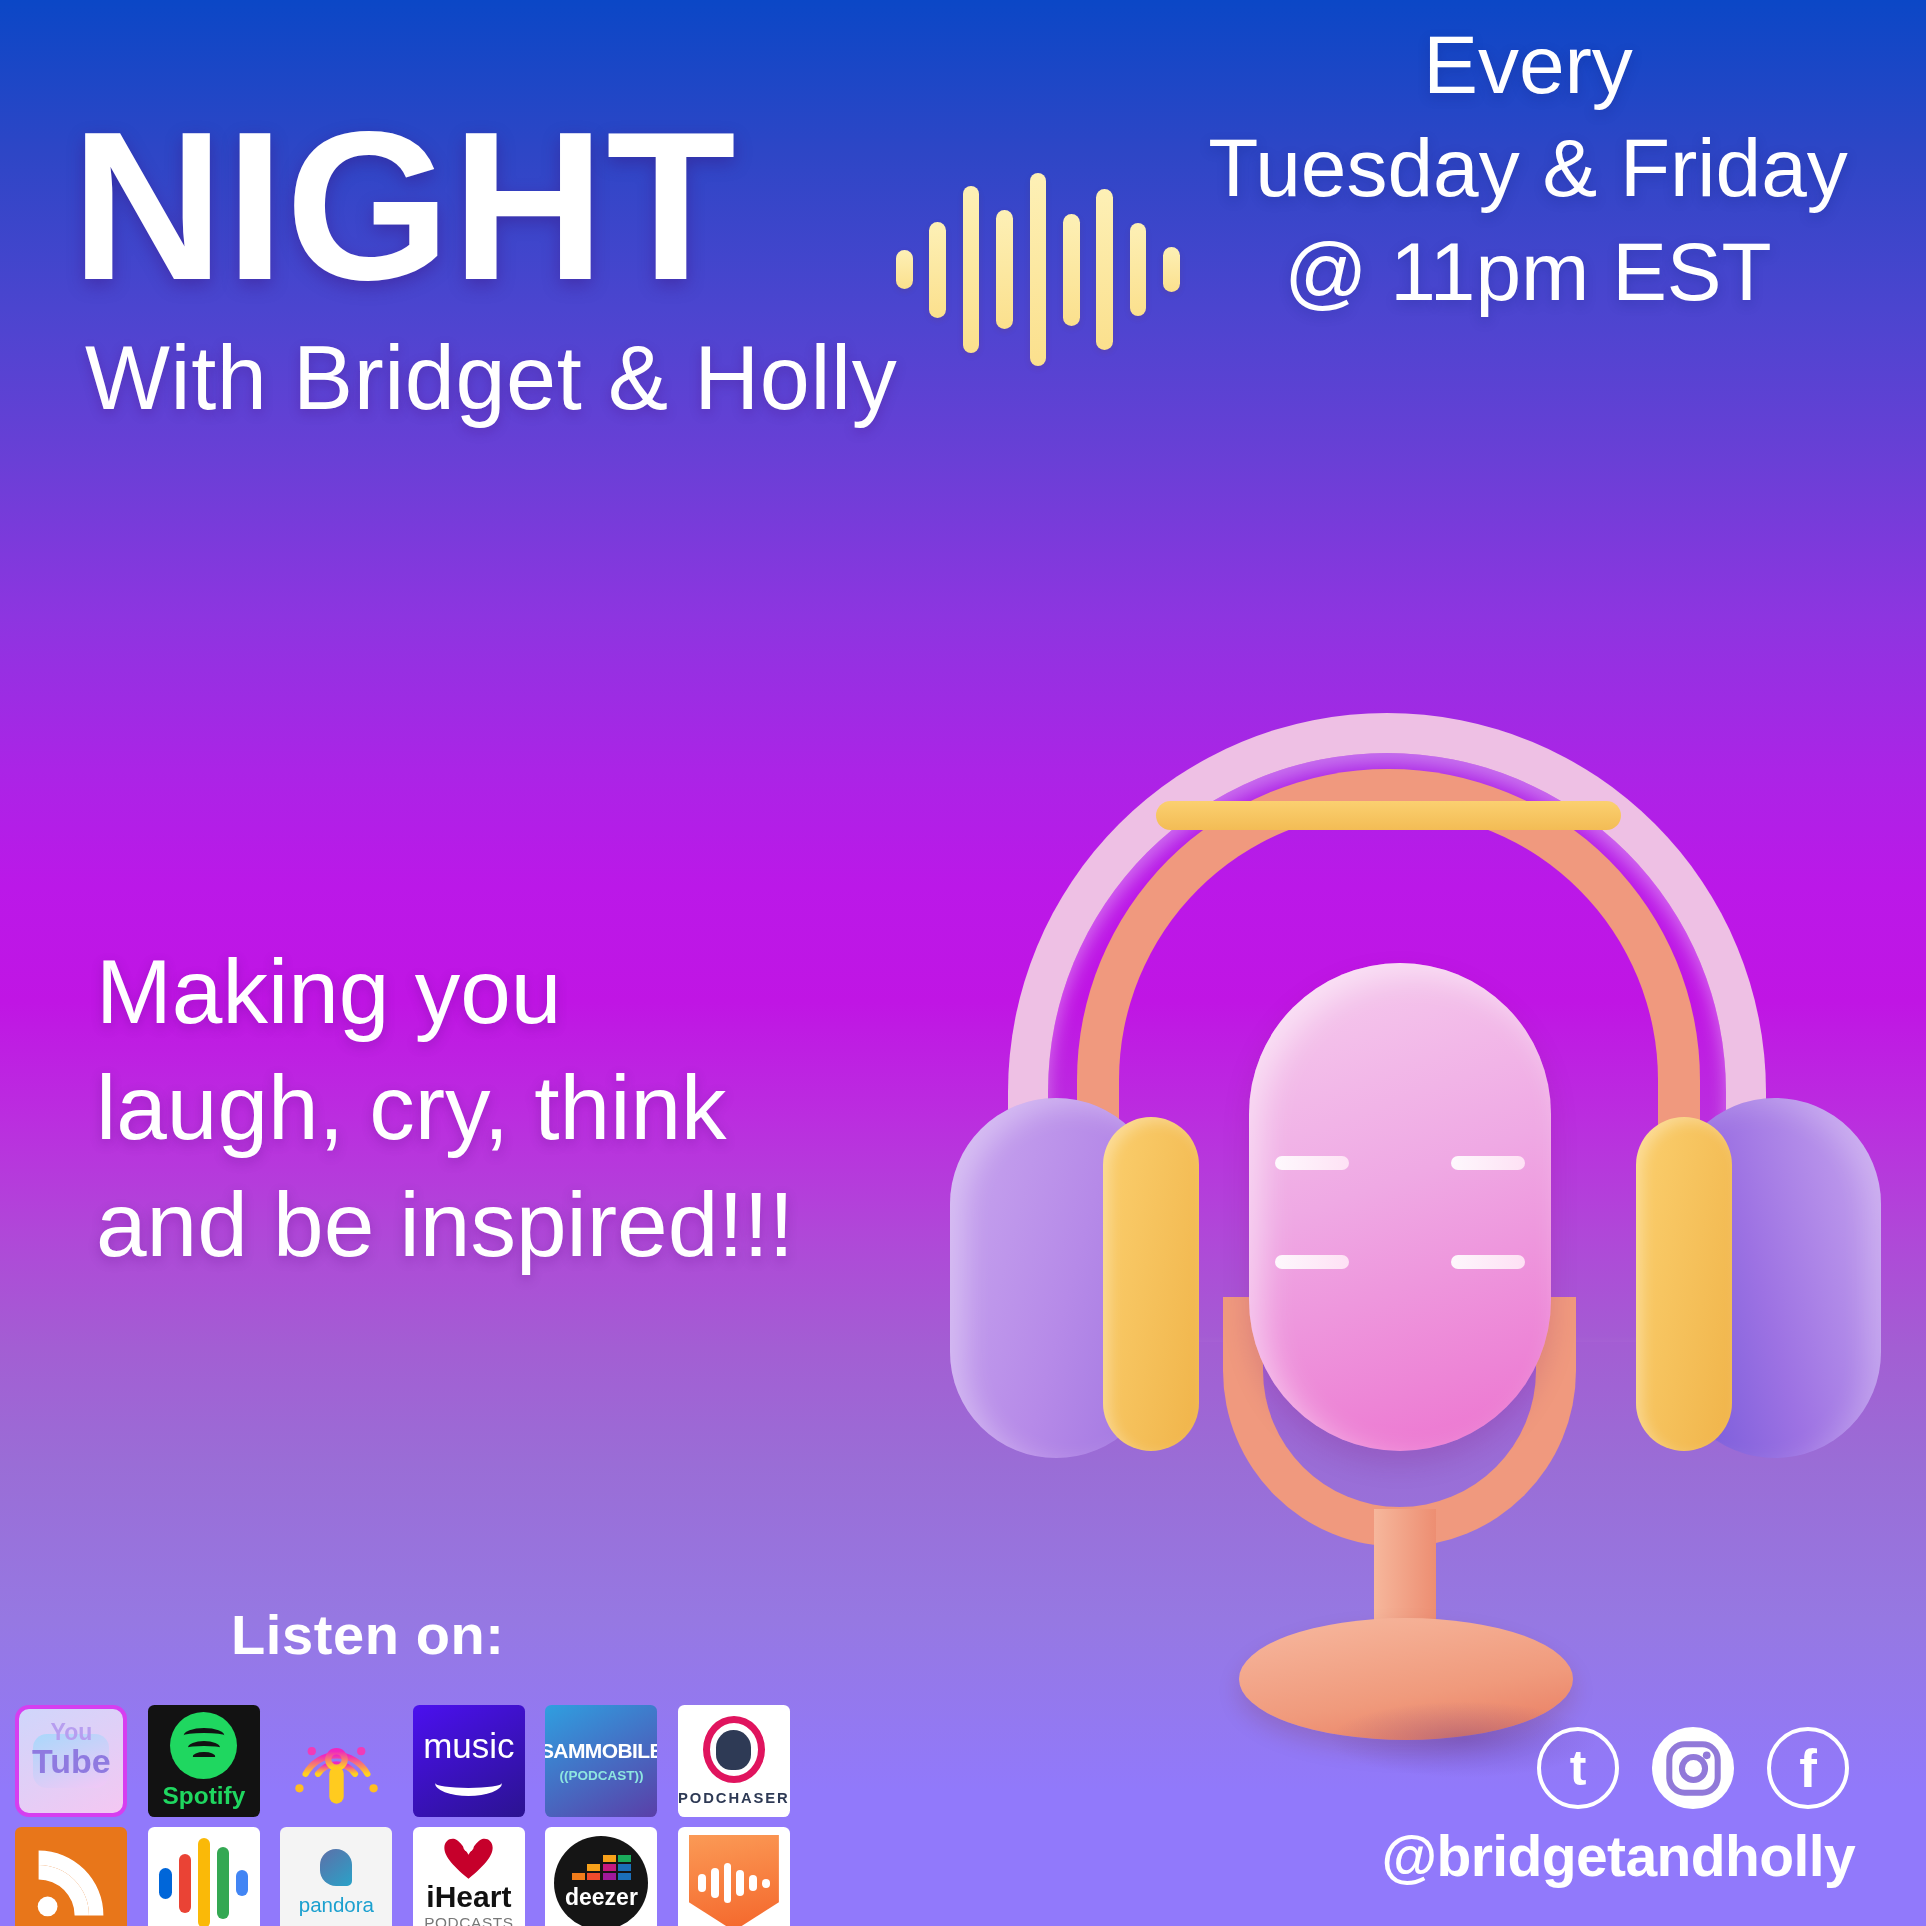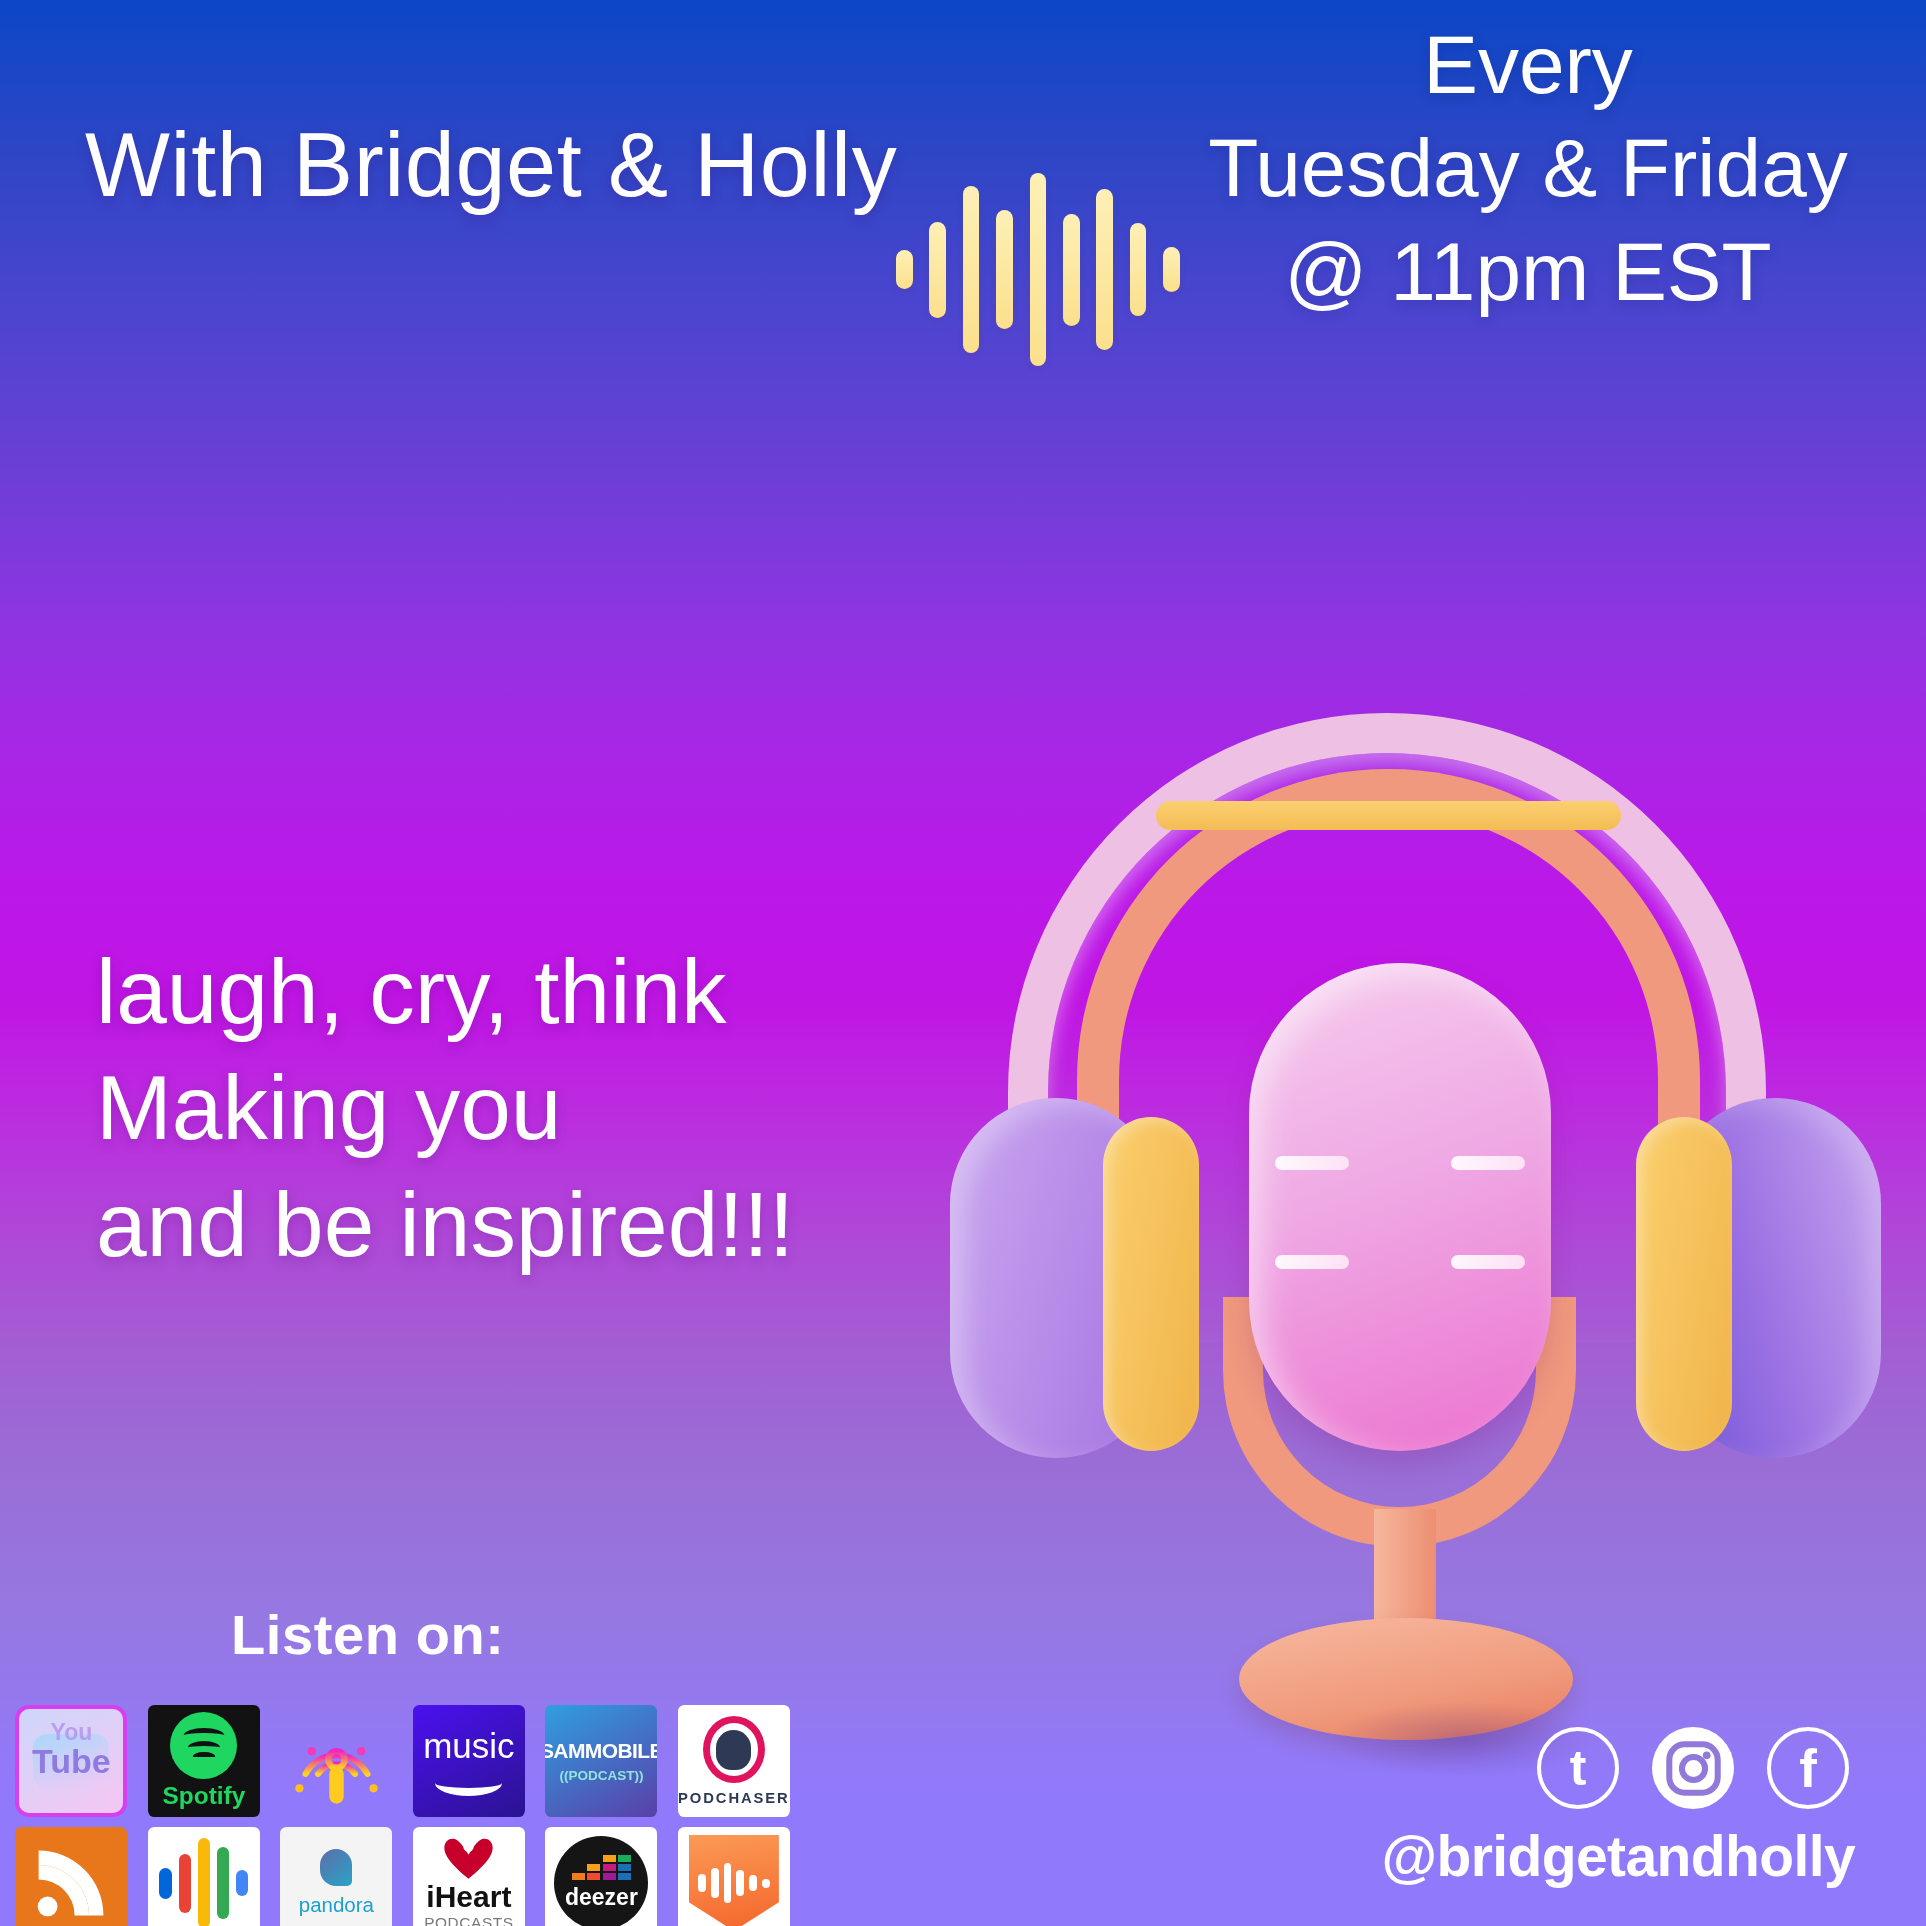--- a/index.html
+++ b/index.html
@@ -195,20 +195,21 @@
   .soc.filled{border:none;background:#fff;}
   #handle{position:absolute;right:71px;top:1823px;
     color:#fff;font-size:57px;font-weight:bold;letter-spacing:-0.6px;}
 </style>
 </head>
 <body>
 
 <div id="poster">
 
   <div class="title-block">
+    <div class="title-line" id="title-night">NIGHT</div>
     <div id="subtitle">With Bridget &amp; Holly</div>
   </div>
 
   <div id="schedule">
     <div>Every</div>
     <div>Tuesday &amp; Friday</div>
     <div>@ 11pm EST</div>
   </div>
 
   <div id="waveform">
@@ -370,22 +371,22 @@
           <i style="height:29.5px"></i>
           <i style="height:40px"></i>
         <i style="height:26px"></i>
           <i style="height:16.7px"></i>
           <i style="height:9px"></i>
       </div>
     </div>
   </div>
 
   <div id="tagline">
+    <div>Making you</div>
     <div>laugh, cry, think</div>
-    <div>Making you</div>
     <div>and be inspired!!!</div>
   </div>
 
   <div id="social-icons">
     <div class="soc">
       <span style="color:#fff;font-size:50px;font-weight:bold;line-height:1;">t</span>
     </div>
     <div class="soc filled">
       <svg width="55" height="55" viewBox="0 0 100 100">
         <rect x="6" y="6" width="88" height="88" rx="28" fill="none" stroke="#9179d9" stroke-width="11"></rect>

